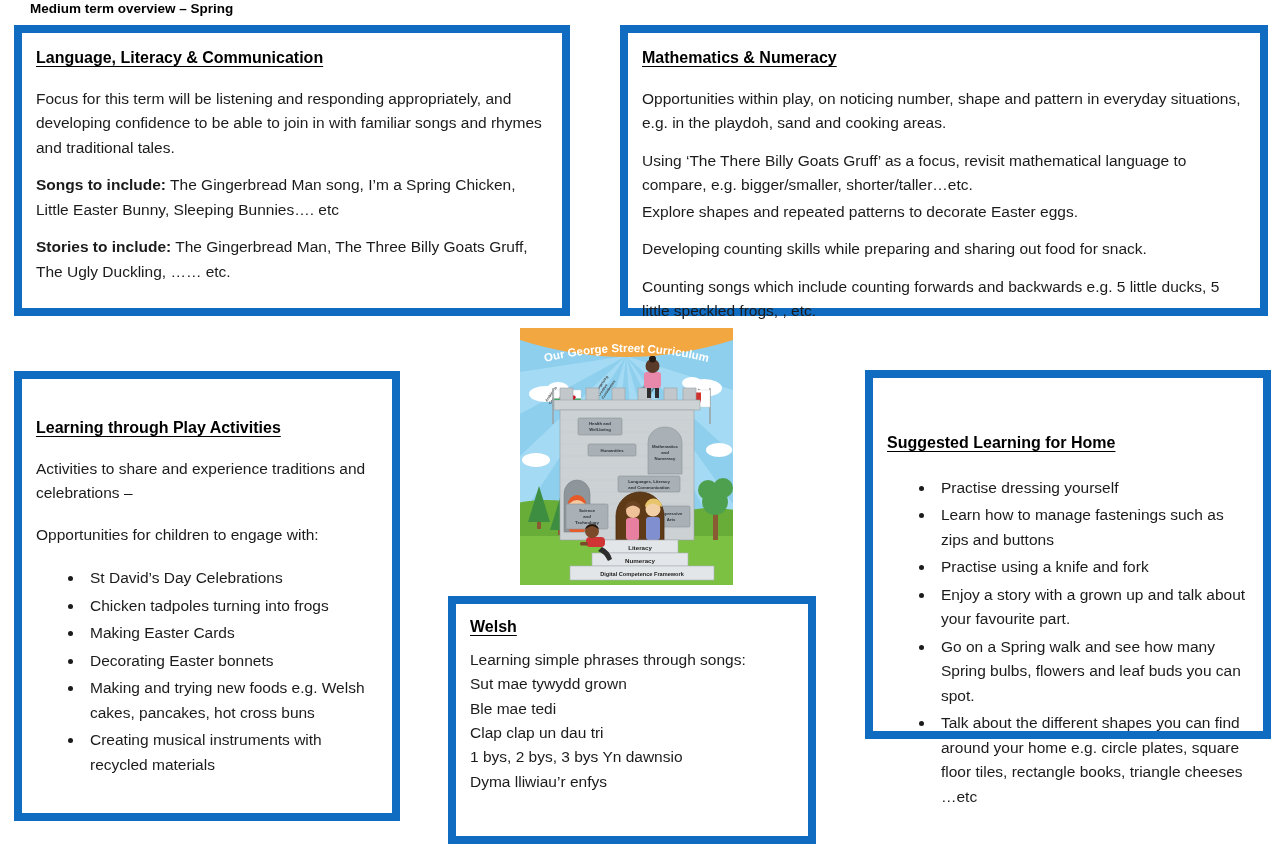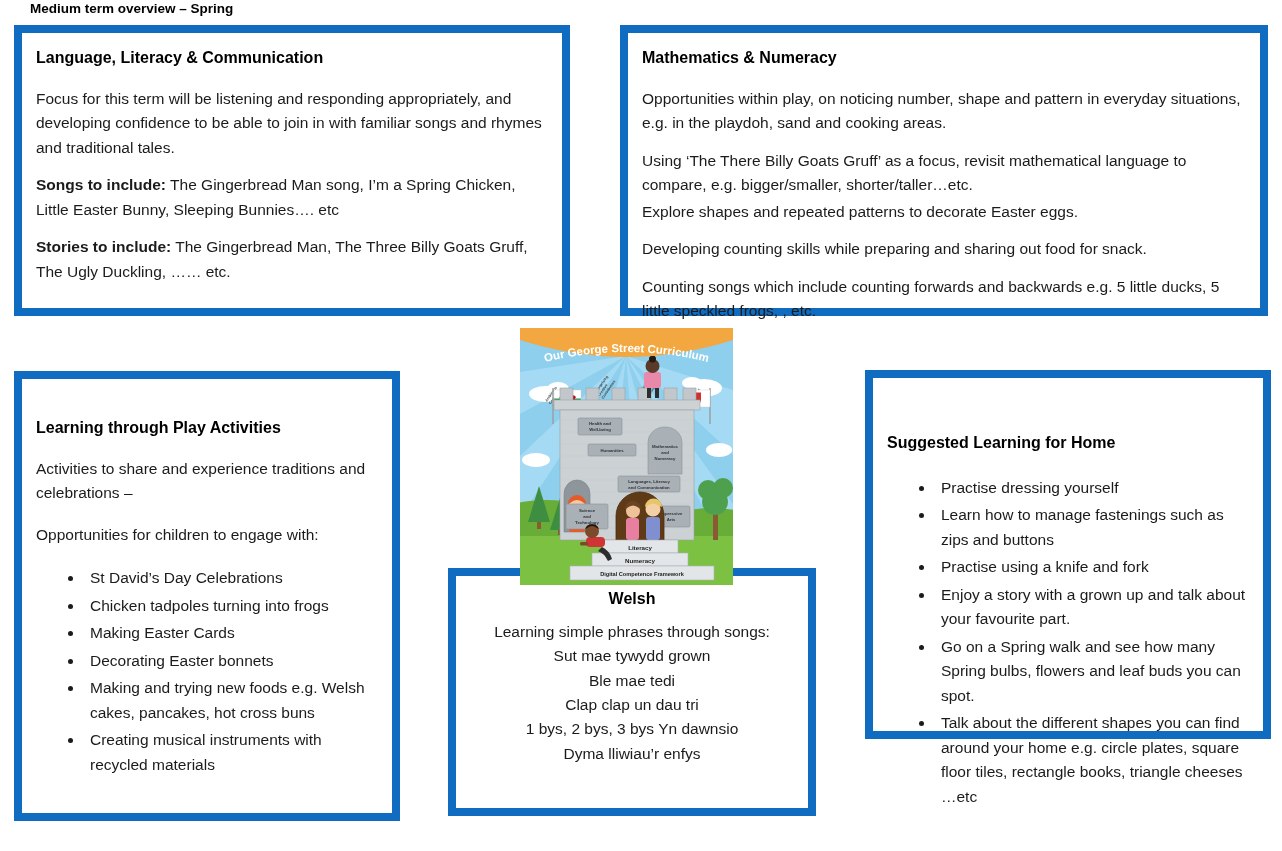--- a/index.html
+++ b/index.html
@@ -10,30 +10,30 @@
   .page-title {
     position:absolute; left:30px; top:1px;
     font-size:13.5px; font-weight:bold; color:#000;
   }
   .box {
     position:absolute; box-sizing:border-box;
     border:8px solid #0f6cc0; background:#fff; padding:10px 14px;
   }
   .box h2 {
     font-size:16px; font-weight:bold; margin:6px 0 20px;
-    text-underline-offset:3px; color:#000;
+    text-decoration:underline; text-underline-offset:3px; color:#000;
   }
   .box p { font-size:15.5px; line-height:1.58; margin:0 0 13px; }
   .box p.mb-small { margin-bottom:2px; }
   .box ul { margin:19px 0 0; padding-left:48px; font-size:15.5px; line-height:1.58; }
   .box li { margin-bottom:3px; padding-left:6px; }
   #box-language { left:14px; top:25px;  width:556px; height:291px; }
   #box-maths    { left:620px; top:25px; width:648px; height:291px; }
   #box-play     { left:14px; top:371px; width:386px; height:450px; }
-  #box-welsh    { left:448px; top:568px; width:368px; height:248px;text-align:center; }
+  #box-welsh    { left:448px; top:596px; width:368px; height:248px; }
   #box-home     { left:865px; top:370px; width:406px; height:369px; }
   #box-play h2  { margin-top:30px; }
   #box-play p.gap { margin-bottom:17px; }
   #box-home h2  { margin-top:46px; }
   #box-home ul  { margin-top:24px; }
   #box-welsh h2 { margin-top:4px; margin-bottom:12px; }
   .welsh-line { margin:0 !important; line-height:1.57 !important; }
   #curriculum-image {
     position:absolute; left:520px; top:328px; width:213px; height:257px;
   }

